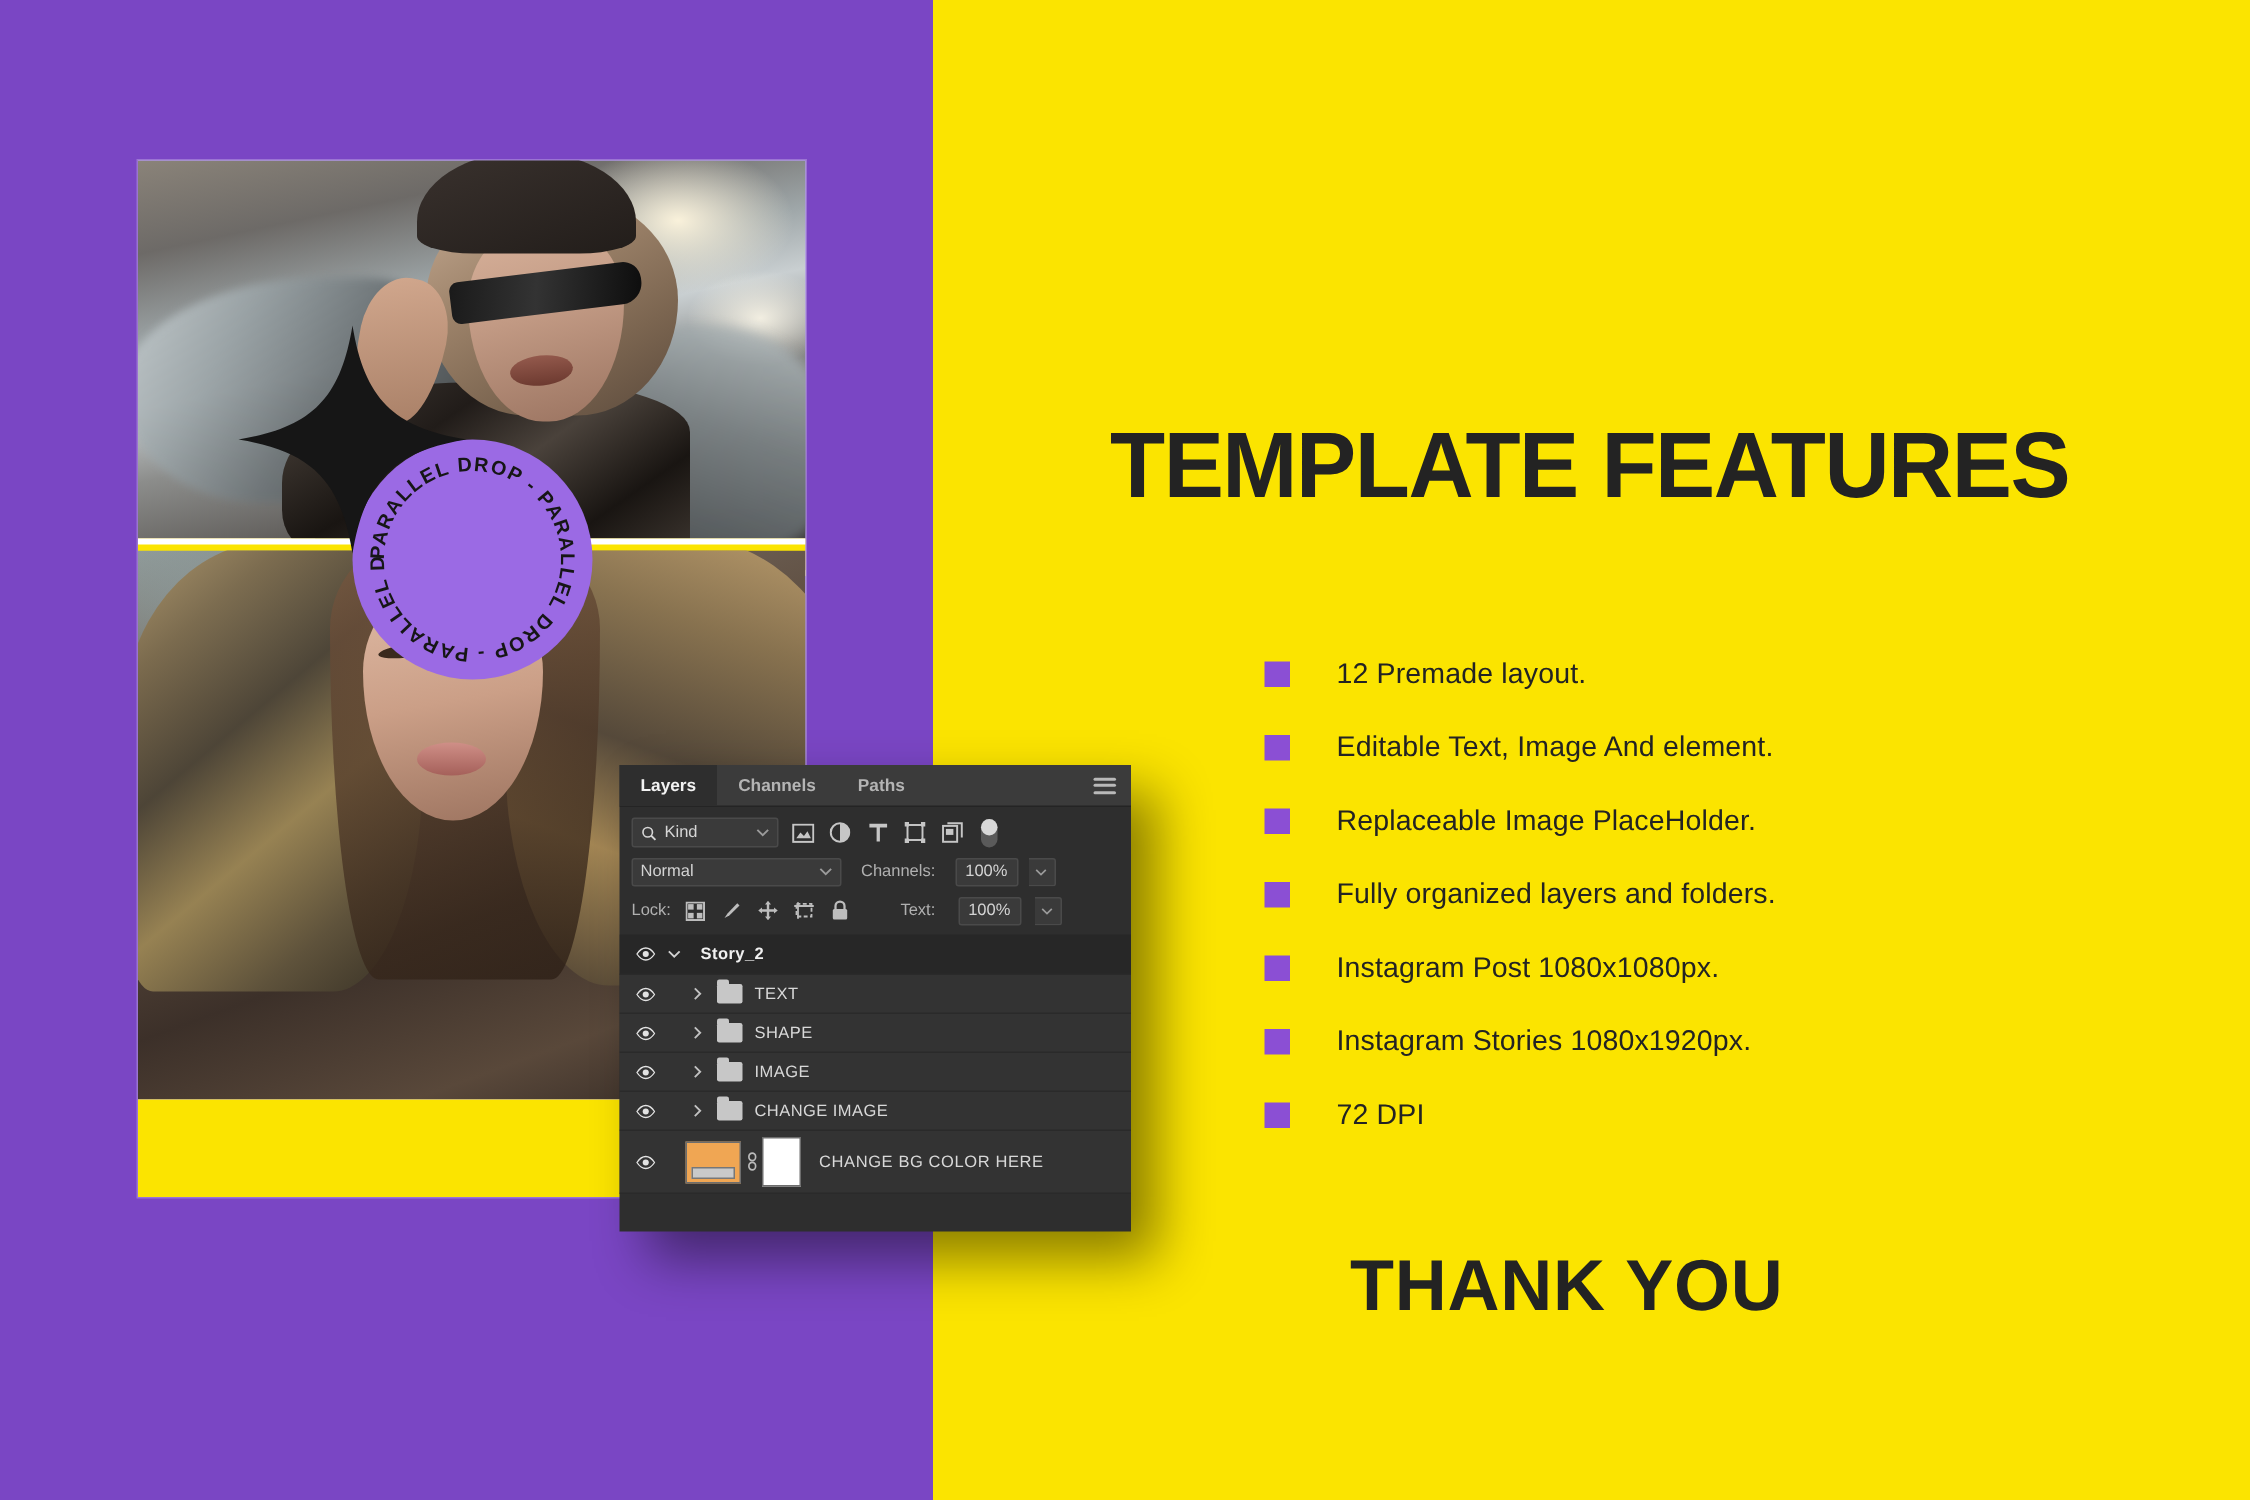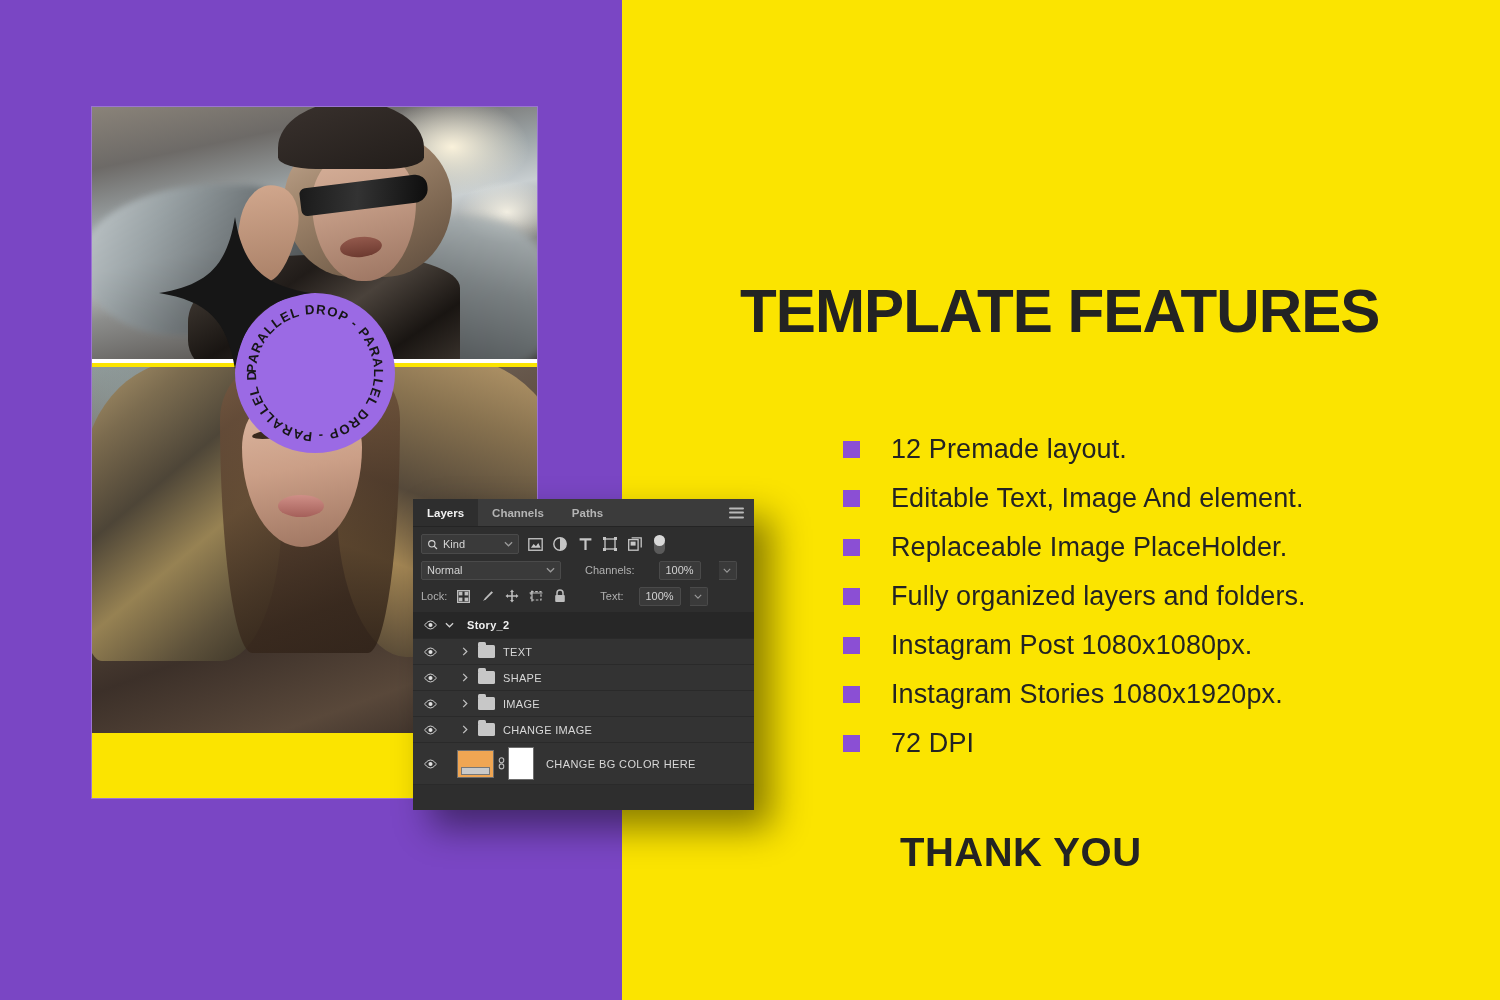--- a/index.html
+++ b/index.html
@@ -159,21 +159,21 @@
   }
   .badge svg { position:absolute; inset:0; width:160px; height:160px; }
   .badge text { font-family:"Liberation Sans", sans-serif; font-size:13.2px; font-weight:bold; letter-spacing:1.1px; fill:#161616; }
   .badge-star {
     position:absolute; left:50%; top:50%; transform:translate(-50%,-50%);
     width:24px; height:24px;
   }
 
   
   .ps-panel {
-    position:absolute; left:413px; top:499px; width:341px; height:311px;
+    position:absolute; left:413px; top:510px; width:341px; height:311px;
     background:#2e2e2e;
     box-shadow:18px 18px 34px rgba(0,0,0,.45);
     font-family:"Liberation Sans", sans-serif;
     color:#c9c9c9; font-size:11px;
     z-index:10;
     overflow:hidden;
   }
   .ps-tabs {
     height:28px; background:#3b3b3b; display:flex; align-items:stretch;
     border-bottom:1px solid #242424; position:relative;
@@ -203,21 +203,21 @@
   }
   .ps-toggle {
     width:11px; height:19px; border-radius:6px; background:#5a5a5a;
     position:relative; margin-left:3px;
   }
   .ps-toggle::after{
     content:""; position:absolute; left:0; top:0; width:11px; height:11px;
     border-radius:50%; background:#d8d8d8;
   }
 
-  .ps-blend { height:26px; gap:18px; }
+  .ps-blend { height:26px; gap:7px; }
   .ps-select {
     width:140px; height:19px; background:#3a3a3a; border:1px solid #4a4a4a; border-radius:2px;
     display:flex; align-items:center; padding:0 5px; font-size:11px; color:#d3d3d3;
   }
   .ps-select .chev { margin-left:auto; color:#9a9a9a; }
   .ps-lbl { font-size:11px; color:#b0b0b0; }
   .ps-num {
     width:42px; height:19px; background:#3a3a3a; border:1px solid #4a4a4a; border-radius:2px;
     display:flex; align-items:center; justify-content:center; font-size:11px; color:#d3d3d3;
   }
@@ -270,26 +270,26 @@
   .features-list {
     position:absolute; left:843px; top:425px; width:600px;
   }
   .feat {
     display:flex; align-items:center; height:49px;
   }
   .feat .bullet {
     width:17px; height:17px; background:#8b4fd4; flex:none;
   }
   .feat .ftext {
-    margin-left:31px; font-size:27px; color:#232323; letter-spacing:.1px;
+    margin-left:31px; font-size:19px; color:#232323; letter-spacing:.1px;
     white-space:nowrap;
   }
   .thankyou {
     position:absolute; left:900px; top:830px;
-    font-size:40px; font-weight:bold; color:#232323; letter-spacing:.5px;
+    font-size:48px; font-weight:bold; color:#232323; letter-spacing:.5px;
   }
 </style>
 </head>
 <body>
 
 <div class="bg-left"></div>
 <div class="bg-right"></div>
 
 <div class="poster">
 

